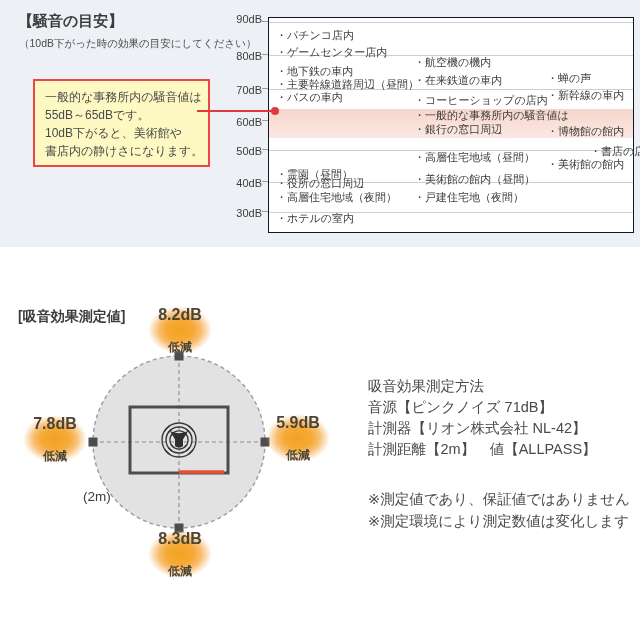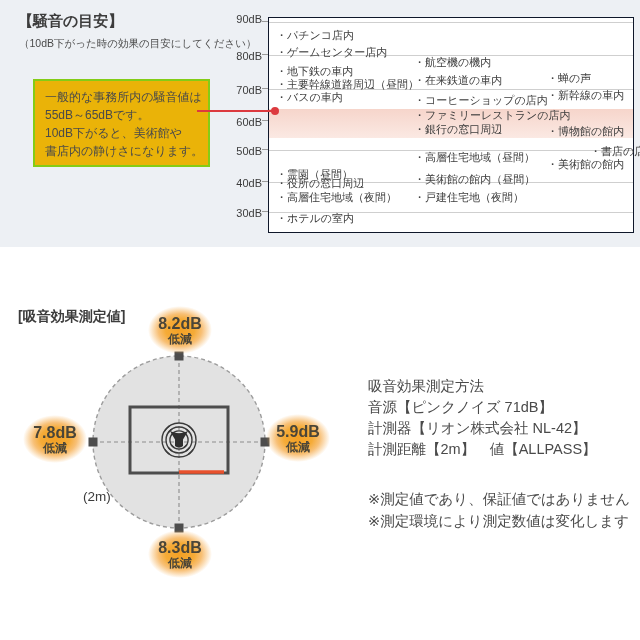--- a/index.html
+++ b/index.html
@@ -4,34 +4,34 @@
 <style>
   html,body{margin:0;padding:0;background:#fff;}
   .canvas{
     position:relative;width:640px;height:640px;background:#ffffff;overflow:hidden;
     font-family:"Liberation Sans","DejaVu Sans",sans-serif;color:#3d3d3d;
   }
   .abs{position:absolute;}
   .top-band{left:0;top:0;width:640px;height:247px;background:#edf0f4;}
   .noise-title{left:18px;top:12px;font-size:15px;font-weight:bold;color:#3c3c3c;white-space:nowrap;}
   .noise-subtitle{left:19px;top:37px;font-size:10.5px;color:#4a4a4a;white-space:nowrap;}
-  .callout{left:33px;top:79px;width:163px;height:77px;background:#eab308;border:2px solid #84cc16;
+  .callout{left:33px;top:79px;width:163px;height:77px;background:#fef9c3;border:2px solid #ef4444;
     padding:7px 0 0 10px;box-sizing:content-box;}
   .callout div{font-size:12px;line-height:18px;color:#4a4a4a;white-space:nowrap;}
   .connector-line{left:197px;top:110px;width:78px;height:2px;background:#dc3a3f;z-index:6;}
   .connector-dot{left:271px;top:107px;width:8px;height:8px;border-radius:50%;background:#dc3a3f;z-index:6;}
   .chart{left:268px;top:17px;width:364px;height:214px;background:#ffffff;border:1px solid #0f172a;z-index:2;}
   .gridline{left:0;width:364px;height:1px;background:#cfcfcf;}
   .band{left:0;top:91px;width:364px;height:29px;background:linear-gradient(#f6d5cb,#fbe9e3);}
   .tick{width:6px;height:1px;background:#9a9a9a;z-index:3;}
   .db-label{width:42px;text-align:right;font-size:11px;color:#3c3c3c;z-index:3;}
   .item{font-size:11px;color:#3c3c3c;white-space:nowrap;z-index:4;line-height:12px;}
   .abs-title{left:18px;top:308px;font-size:14px;font-weight:600;color:#3c3c3c;white-space:nowrap;}
   .diagram-svg{left:40px;top:340px;width:280px;height:230px;}
-  .badge{width:64px;height:48px;border-radius:50%;display:flex;flex-direction:column;align-items:center;justify-content:center;
+  .badge{width:64px;height:48px;border-radius:50%;display:flex;flex-direction:column;align-items:center;justify-content:space-between;
     background:radial-gradient(ellipse closest-side,#f3a024 0%,#f5ab37 45%,rgba(246,176,84,.8) 68%,rgba(248,200,130,0) 100%);
     z-index:5;text-align:center;}
   .badge-value{font-size:16px;font-weight:bold;color:#4a4538;line-height:17px;}
   .badge-label{font-size:12px;font-weight:bold;color:#4a4538;line-height:14px;}
   .distance{left:83px;top:489px;font-size:13.5px;color:#3c3c3c;}
   .method{left:368px;top:376px;font-size:14.5px;line-height:21px;color:#4a4a4a;white-space:nowrap;}
   .notes{left:368px;top:488px;font-size:14.5px;line-height:22px;color:#4a4a4a;white-space:nowrap;}
 </style>
 </head>
 <body>
@@ -82,21 +82,21 @@
     <div class="abs item" style="left:7px;top:60px;">・主要幹線道路周辺（昼間）</div>
     <div class="abs item" style="left:7px;top:73px;">・バスの車内</div>
     <div class="abs item" style="left:7px;top:118px;margin-top:41px;">・役所の窓口周辺</div>
     <div class="abs item" style="left:7px;top:150px;">・霊園（昼間）</div>
     <div class="abs item" style="left:7px;top:173px;">・高層住宅地域（夜間）</div>
     <div class="abs item" style="left:7px;top:194px;">・ホテルの室内</div>
 
     <div class="abs item" style="left:145px;top:38px;">・航空機の機内</div>
     <div class="abs item" style="left:145px;top:56px;">・在来鉄道の車内</div>
     <div class="abs item" style="left:145px;top:76px;">・コーヒーショップの店内</div>
-    <div class="abs item" style="left:145px;top:91px;">・ファミリーレストランの店内</div>
+    <div class="abs item" style="left:145px;top:91px;">・一般的な事務所内の騒音値は</div>
     <div class="abs item" style="left:145px;top:105px;">・銀行の窓口周辺</div>
     <div class="abs item" style="left:145px;top:133px;">・高層住宅地域（昼間）</div>
     <div class="abs item" style="left:145px;top:155px;">・美術館の館内（昼間）</div>
     <div class="abs item" style="left:145px;top:173px;">・戸建住宅地（夜間）</div>
 
     <div class="abs item" style="left:278px;top:54px;">・蝉の声</div>
     <div class="abs item" style="left:278px;top:71px;">・新幹線の車内</div>
     <div class="abs item" style="left:278px;top:107px;">・博物館の館内</div>
     <div class="abs item" style="left:278px;top:127px;margin-left:43px;">・書店の店内</div>
     <div class="abs item" style="left:278px;top:140px;">・美術館の館内</div>

